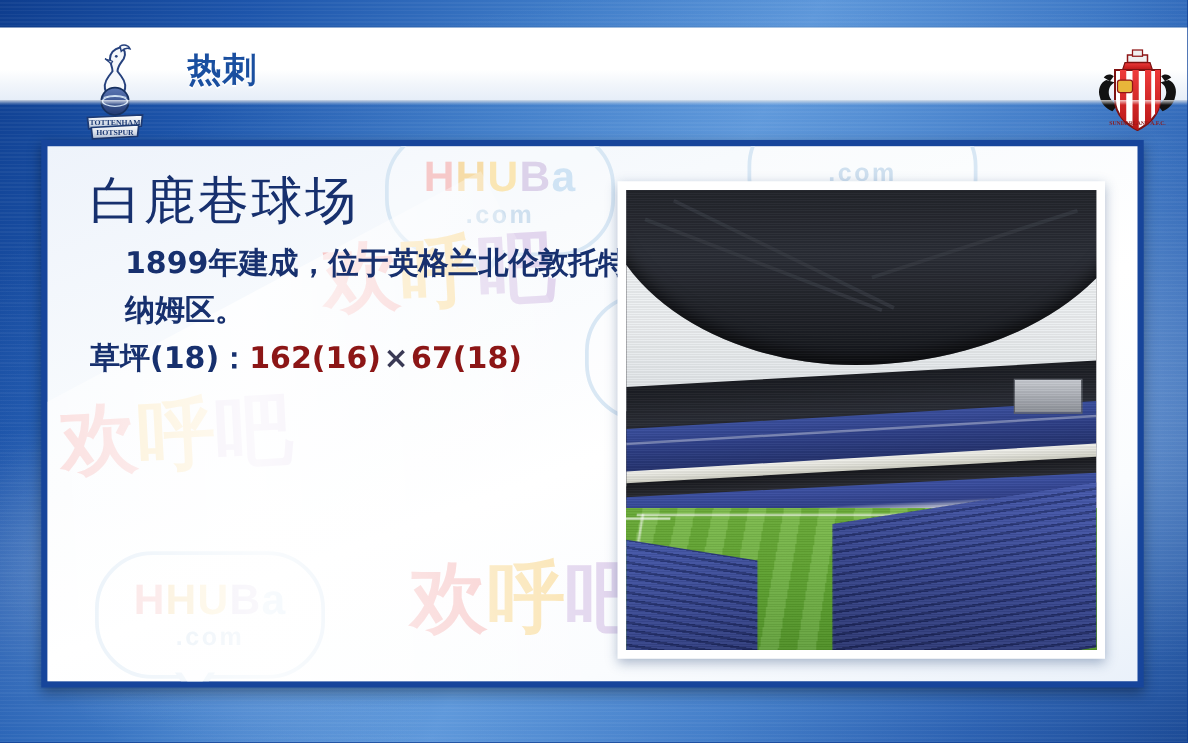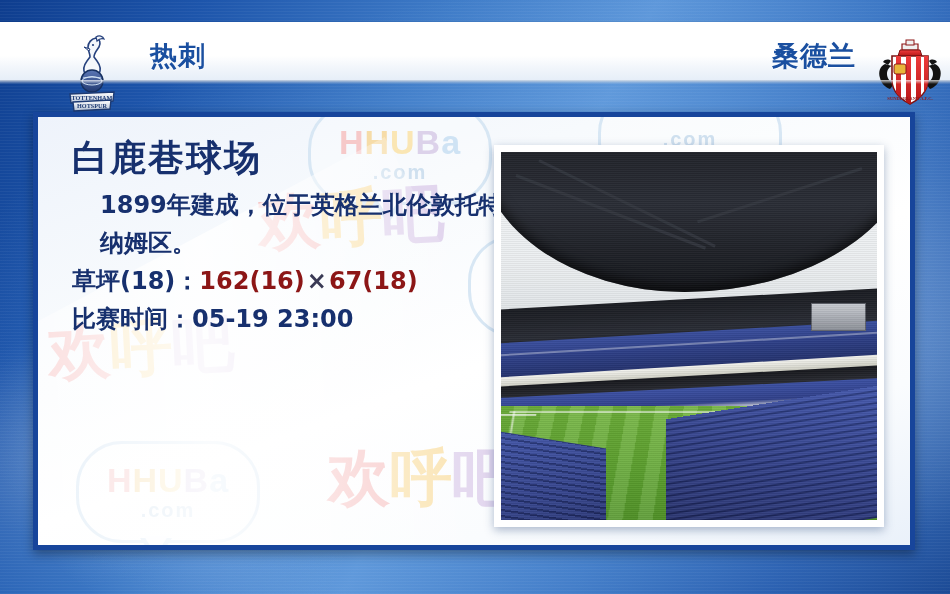--- a/index.html
+++ b/index.html
@@ -112,21 +112,21 @@
   #wm5{left:290px;top:330px;}
   #wm6{left:220px;top:70px;transform:rotate(-3deg);}
   #wm7{left:10px;top:200px;transform:rotate(-3deg);}
 
   
   #info{
     position:absolute;left:34px;top:22px;width:420px;z-index:6;
     font-family:"DejaVu Sans","Liberation Sans",sans-serif;
   }
   #stadium-title{
-    font-size:36px;font-weight:bold;color:#17306e;letter-spacing:2px;
+    font-size:41px;font-weight:normal;color:#17306e;letter-spacing:2px;
     line-height:1.05;margin:0 0 10px 0;
   }
   .line{
     font-size:24px;font-weight:bold;color:#17306e;
     line-height:1.58;white-space:nowrap;
   }
   .desc{white-space:normal;line-height:1.58;width:410px;margin-left:28px;}
   .val-red{color:#8c1616;}
   .val-navy{color:#17306e;}
   .times{color:#3a3a55;font-weight:bold;padding:0 2px;}
@@ -237,21 +237,20 @@
       <ellipse cx="26" cy="47" rx="10" ry="4" fill="none" stroke="#cfe0f2" stroke-width="1"></ellipse>
       <path d="M17 44 Q26 41 35 44" fill="none" stroke="#cfe0f2" stroke-width="1"></path>
 
       <path d="M4 60 L48 58 L47 67 L5 69 Z" fill="url(#tgScroll)" stroke="#1d3a73" stroke-width="1.4"></path>
       <path d="M7 68 L45 66 L44 75 L8 77 Z" fill="url(#tgScroll)" stroke="#1d3a73" stroke-width="1.4"></path>
       <text x="26" y="66" font-size="6.2" font-family="'Liberation Serif',serif" fill="#1d3a73" text-anchor="middle" font-weight="bold">TOTTENHAM</text>
       <text x="26" y="74" font-size="6.2" font-family="'Liberation Serif',serif" fill="#1d3a73" text-anchor="middle" font-weight="bold">HOTSPUR</text>
     </svg>
 
     <div class="team-name" id="home-name">热刺</div>
-    <div class="team-name" id="away-name">桑德兰</div>
 
     <svg id="away-crest" viewBox="0 0 72 72">
       <defs>
         <linearGradient id="sgRed" x1="0" y1="0" x2="0" y2="1">
           <stop offset="0" stop-color="#ee3b3b"></stop>
             <stop offset="1" stop-color="#b81616"></stop>
         </linearGradient>
       </defs>
 
       <path d="M11 26 C6 28 4 34 6 40 C7 45 11 49 16 51 L20 46 C16 44 13 40 13 36 C13 32 15 29 18 28 Z" fill="#121212"></path>
@@ -331,23 +330,20 @@
       <div id="info">
         <div id="stadium-title">白鹿巷球场</div>
 
         <div class="line desc">1899年建成，位于英格兰北伦敦托特纳姆区。</div>
 
 
         <div class="line">
           <span>草坪(18)：</span><span class="val-red">162(16)</span><span class="times">×</span><span class="val-red">67(18)</span>
         </div>
 
-        <div class="line">
-          <span>比赛时间：</span><span class="val-navy">05-19 23:00</span>
-        </div>
 
       </div>
 
       <div id="photo-frame">
         <div id="photo">
           <div class="sky"></div>
           <div class="standfar"></div>
           <div class="tier-upper"></div>
           <div class="tier-band"></div>
           <div class="tier-dark"></div>

